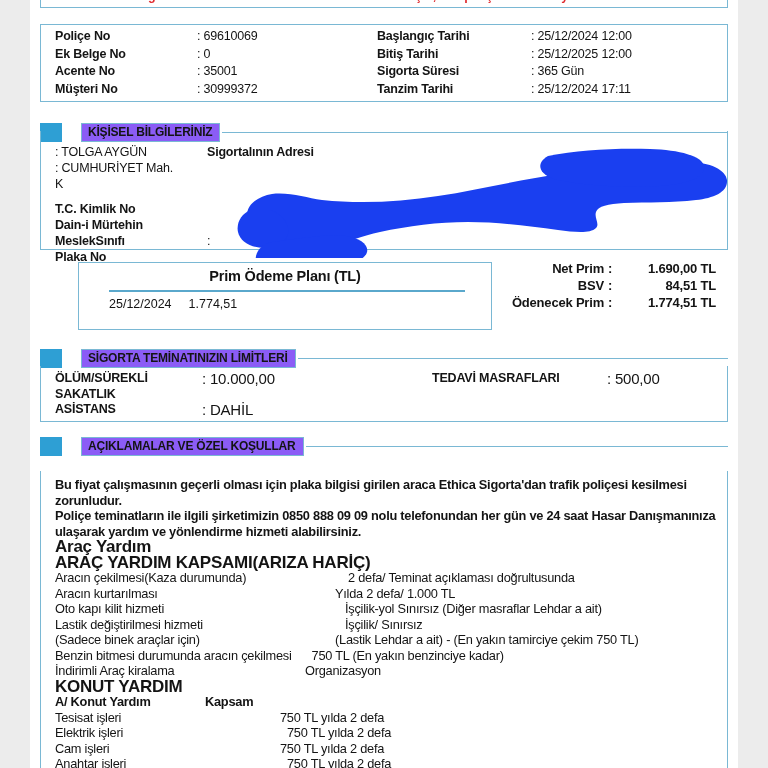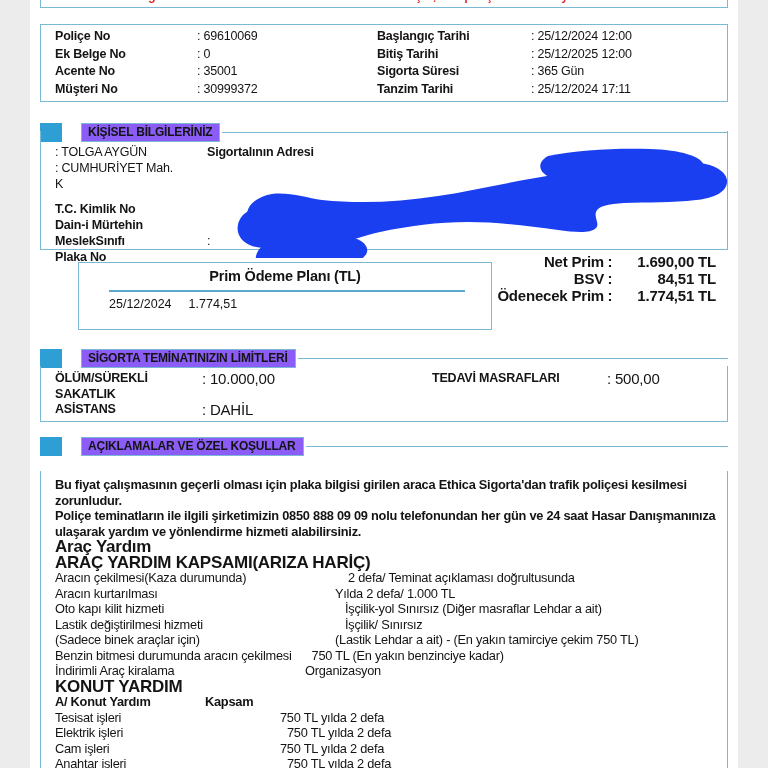--- a/index.html
+++ b/index.html
@@ -171,23 +171,23 @@
     display: flex;
     gap: 17px;
     padding: 5px 0 0 30px;
     font-size: 12.5px;
   }
 
   
   .totals {
     position: absolute;
     right: 22px;
-    top: 253px;
+    top: 260px;
     width: 300px;
-    font-size: 15px;
+    font-size: 13px;
     letter-spacing: -0.2px;
   }
   .tot-row {
     display: flex;
     justify-content: flex-end;
     align-items: baseline;
     line-height: 17px;
   }
   .tot-lab { font-weight: bold; text-align: right; }
   .tot-colon { font-weight: bold; width: 12px; text-align: center; }

